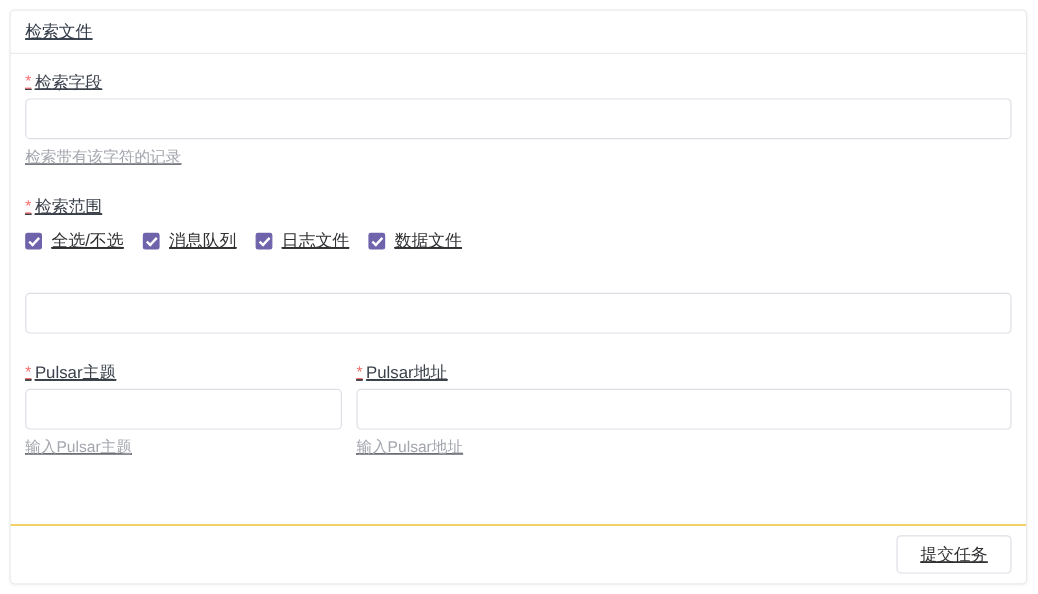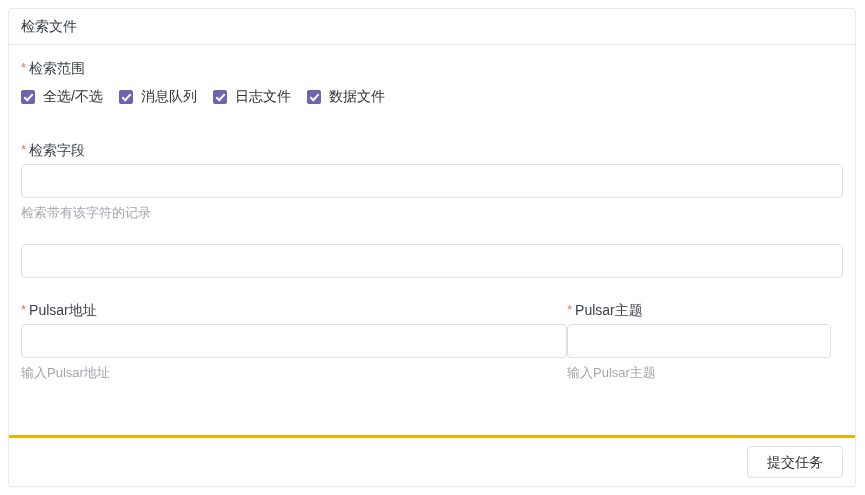--- a/index.html
+++ b/index.html
@@ -1,15 +1,15 @@
 <!DOCTYPE html>
 <html><head>
 <meta charset="utf-8">
 <style>
-  * { box-sizing: border-box; margin: 0; padding: 0; }
+  * { box-sizing: border-box; margin: 0; padding: 0; text-decoration: underline; }
   html, body {
     width: 865px; height: 495px;
     background: #ffffff;
     font-family: "Liberation Sans", "DejaVu Sans", sans-serif;
     color: #303133;
   }
   .card {
     position: absolute;
     left: 8px; top: 8px;
     width: 848px; height: 479px;
@@ -99,21 +99,21 @@
     line-height: 18px;
     color: #a3a6ad;
   }
   .two-col {
     display: flex;
   }
   .col-topic { flex: 0 0 264px; margin-right: 12px; }
   .col-addr  { flex: 1 1 auto; }
   .card-footer {
     flex: 0 0 49px;
-    border-top: 3px solid #eab308;
+    border-top: 1px solid #eab308;
     padding: 8px 12px;
     display: flex;
     justify-content: flex-end;
     align-items: center;
   }
   .submit-btn {
     height: 32px;
     padding: 0 19px;
     background: #ffffff;
     border: 1px solid #dcdfe6;
@@ -129,20 +129,26 @@
 <body>
 
 <div class="card">
 
   <div class="card-header">
     <span>检索文件</span>
   </div>
 
   <div class="card-body">
 
+    <div class="form-item">
+      <span class="item-label"><span class="req">*</span><span>检索字段</span></span>
+      <input class="text-input" type="text" value="" style="">
+      <div class="hint">检索带有该字符的记录</div>
+    </div>
+
     <div class="form-item scope-item">
       <span class="item-label"><span class="req">*</span><span>检索范围</span></span>
       <div class="checkbox-row">
         <label class="checkbox-item">
           <span class="checkbox-box"></span>
           <span>全选/不选</span>
         </label>
         <label class="checkbox-item">
           <span class="checkbox-box"></span>
           <span>消息队列</span>
@@ -152,39 +158,33 @@
           <span>日志文件</span>
         </label>
         <label class="checkbox-item">
           <span class="checkbox-box"></span>
           <span>数据文件</span>
         </label>
       </div>
     </div>
 
     <div class="form-item">
-      <span class="item-label"><span class="req">*</span><span>检索字段</span></span>
-      <input class="text-input" type="text" value="" style="">
-      <div class="hint">检索带有该字符的记录</div>
-    </div>
-
-    <div class="form-item">
       <input class="text-input" type="text" value="" style="">
     </div>
 
     <div class="two-col">
+      <div class="form-item col-topic">
+        <span class="item-label"><span class="req">*</span><span>Pulsar主题</span></span>
+        <input class="text-input" type="text" value="" style="">
+        <div class="hint">输入Pulsar主题</div>
+      </div>
       <div class="form-item col-addr">
         <span class="item-label"><span class="req">*</span><span>Pulsar地址</span></span>
         <input class="text-input" type="text" value="" style="">
         <div class="hint">输入Pulsar地址</div>
-      </div>
-      <div class="form-item col-topic">
-        <span class="item-label"><span class="req">*</span><span>Pulsar主题</span></span>
-        <input class="text-input" type="text" value="" style="">
-        <div class="hint">输入Pulsar主题</div>
       </div>
     </div>
 
   </div>
 
   <div class="card-footer">
     <button class="submit-btn">提交任务</button>
   </div>
 
 </div>

